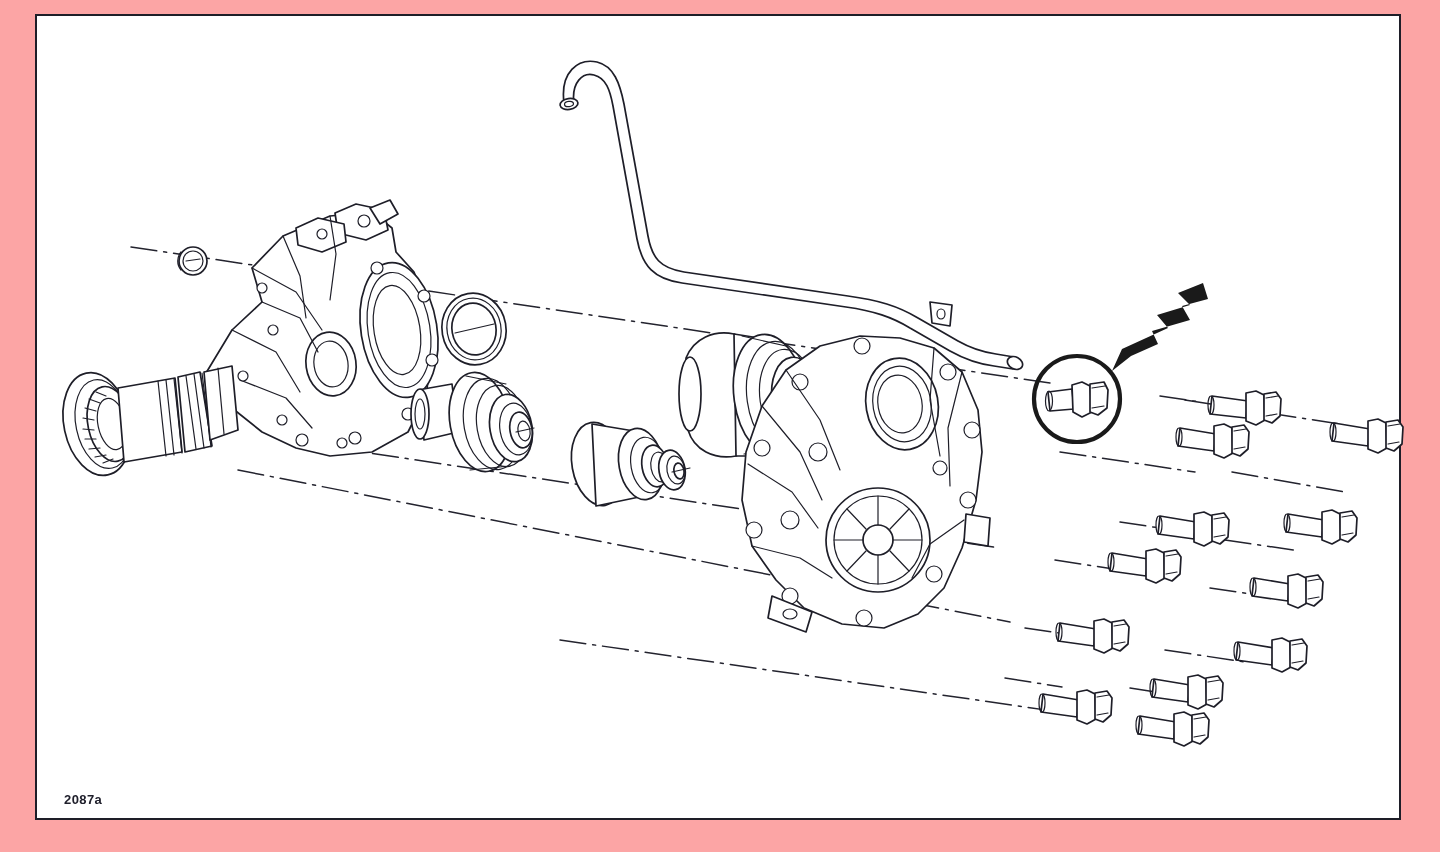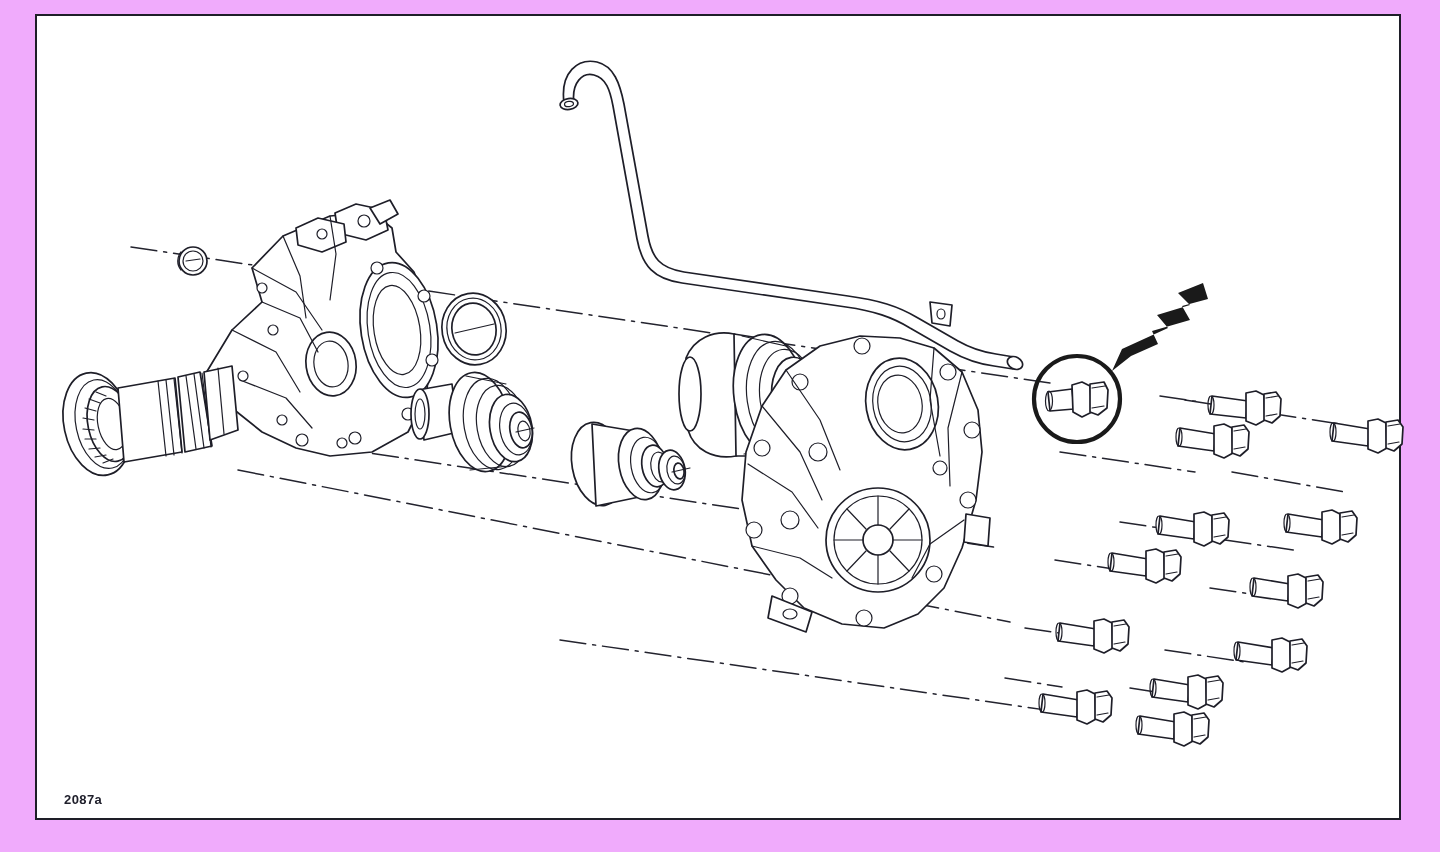--- a/index.html
+++ b/index.html
@@ -11,21 +11,21 @@
   body {
     width: 1440px;
     height: 852px;
     font-family: "Liberation Sans", sans-serif;
     overflow: hidden;
   }
   #figure-root {
     position: relative;
     width: 1440px;
     height: 852px;
-    background: #f0abfc;
+    background: #fca5a5;
   }
   #figure-frame {
     position: absolute;
     left: 35px;
     top: 14px;
     width: 1366px;
     height: 806px;
     border: 2px solid #1e1e28;
     box-sizing: border-box;
     background: #ffffff;

